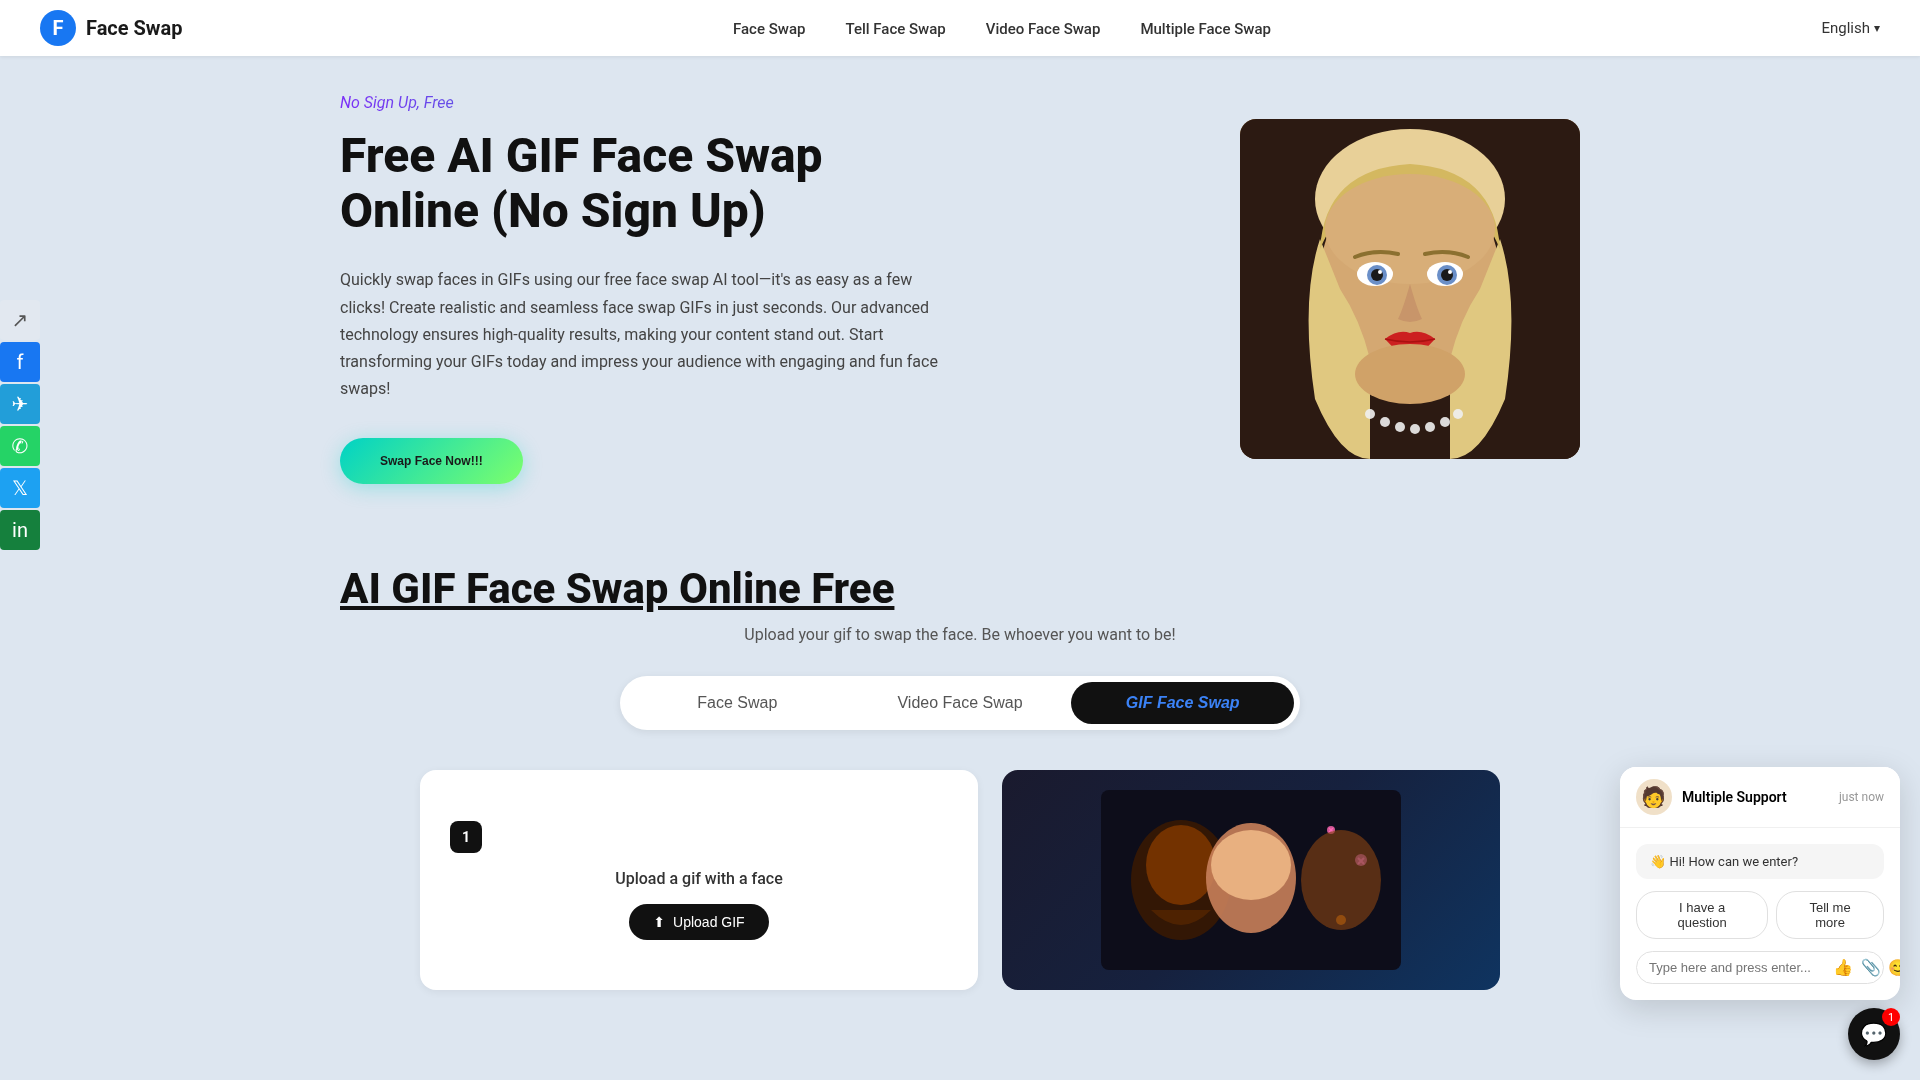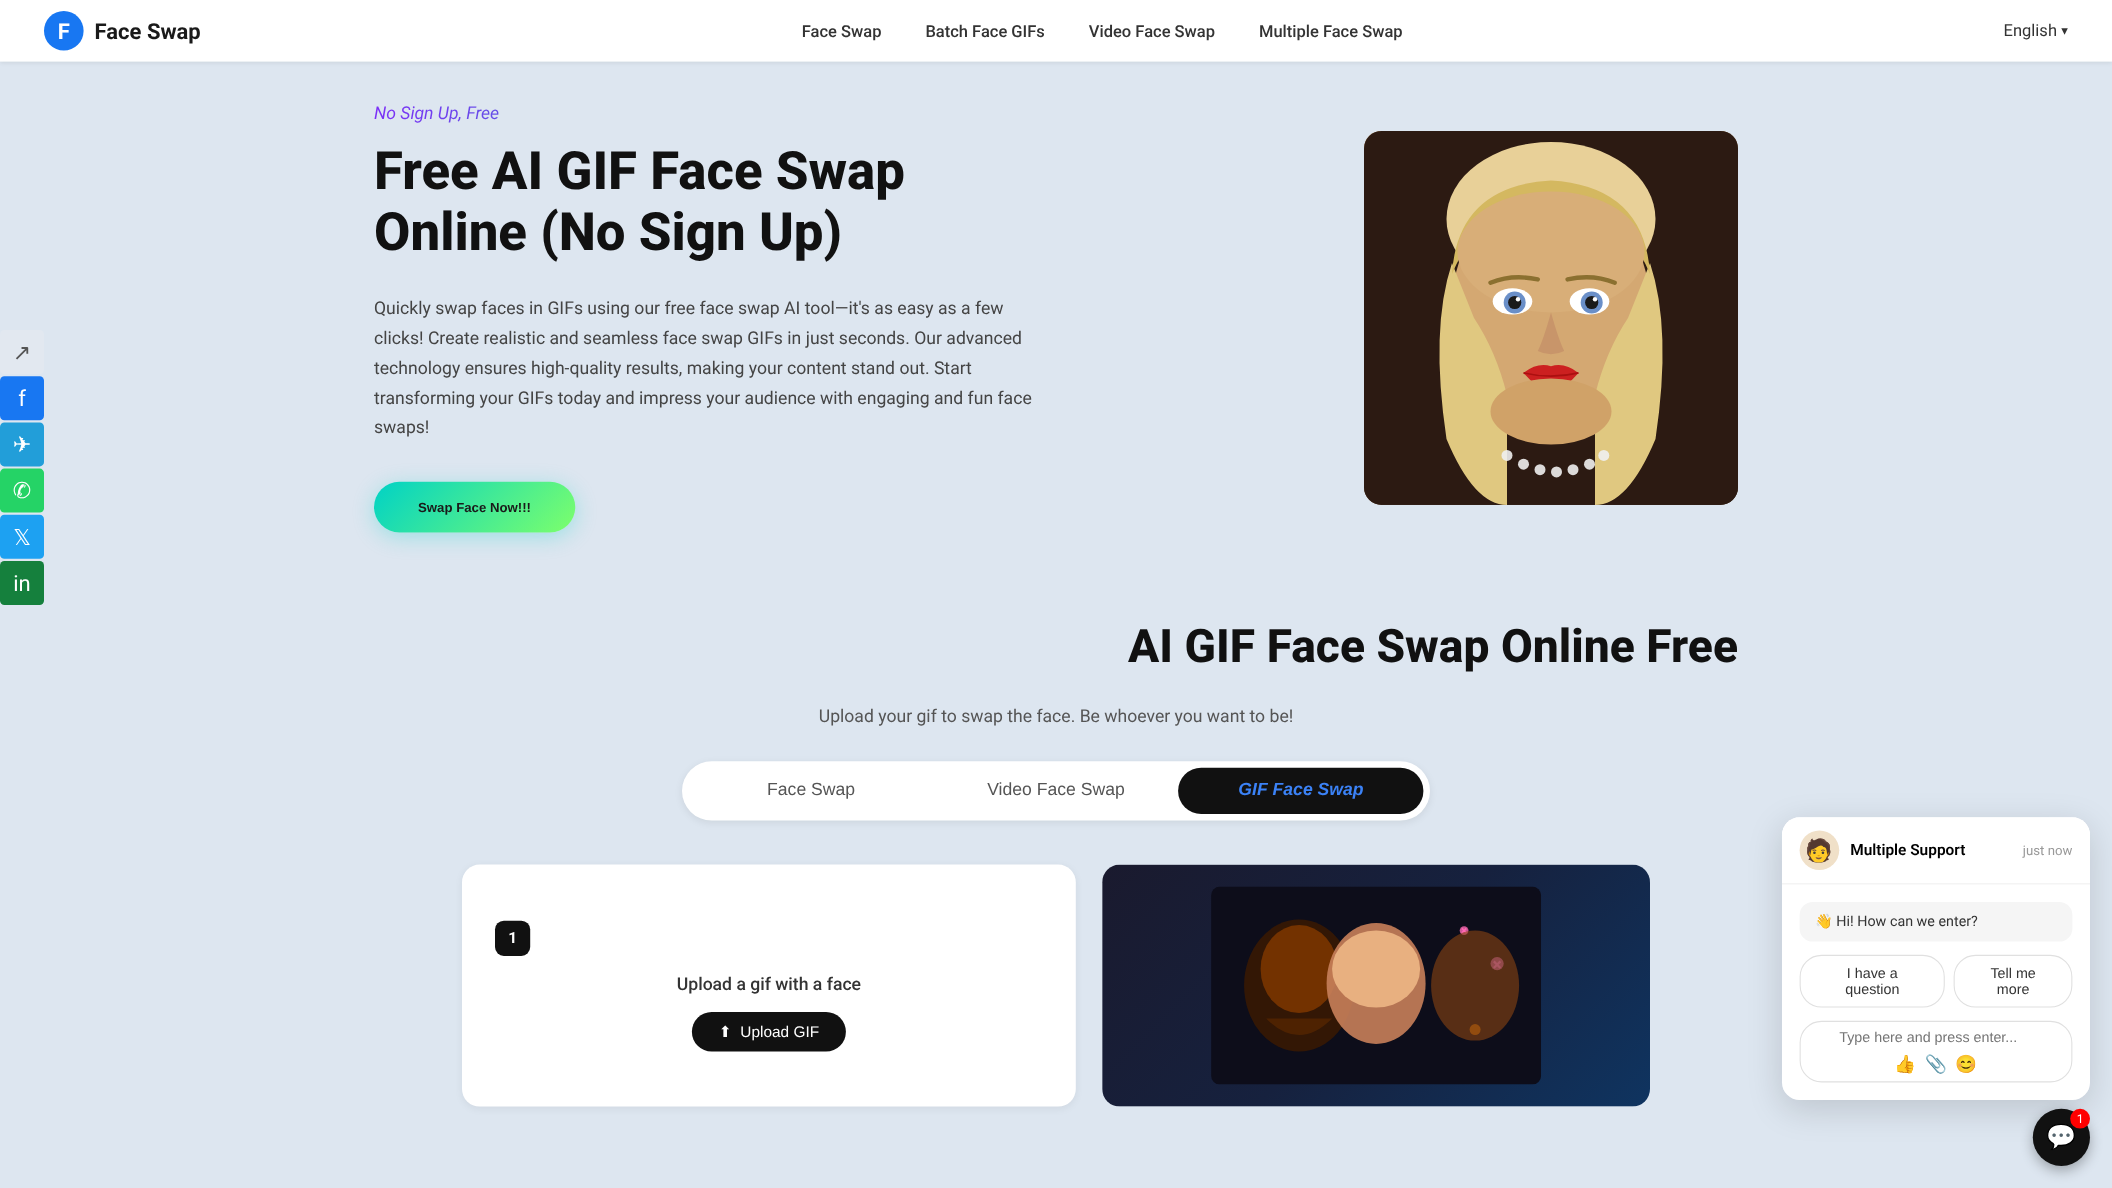--- a/index.html
+++ b/index.html
@@ -169,25 +169,26 @@
       justify-content: center;
       position: relative;
     }
     
 
     
     .section {
       padding: 40px 80px 30px;
     }
     .section-title {
-      text-align: right;
+      text-align: left;
       font-size: 42px;
       font-weight: 800;
       color: #111;
-      margin-bottom: 28px;
+      margin-bottom: 12px;
+      text-decoration: underline;
     }
     .section-sub {
       text-align: center;
       font-size: 16px;
       color: #555;
       margin-bottom: 32px;
     }
 
     
     .tabs-container {
@@ -355,21 +356,20 @@
       cursor: pointer;
       text-align: center;
     }
     .chat-input-row {
       display: flex;
       align-items: center;
       border: 1px solid #e0e0e0;
       border-radius: 20px;
       padding: 6px 12px;
       gap: 8px;
-      flex-direction: column;
     }
     .chat-input {
       flex: 1;
       border: none;
       outline: none;
       font-size: 13px;
       color: #888;
       background: transparent;
     }
     .chat-icons {
@@ -416,21 +416,21 @@
 <nav class="navbar">
   <div class="navbar-logo">
     <div class="logo-icon">
       <span>F</span>
     </div>
     <span class="logo-text">Face Swap</span>
   </div>
 
   <ul class="navbar-nav">
     <li><a>Face Swap</a></li>
-    <li><a>Batch Face GIFs</a></li>
+    <li><a>Tell Face Swap</a></li>
     <li><a>Video Face Swap</a></li>
     <li><a>Multiple Face Swap</a></li>
   </ul>
 
   <div class="lang-selector">
     <span>English</span>
     <span class="chevron-icon">▾</span>
   </div>
 </nav>
 

